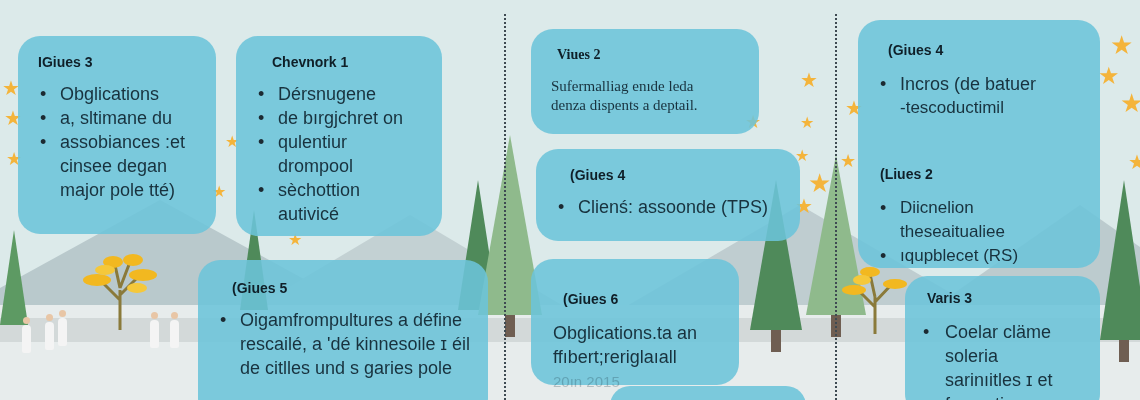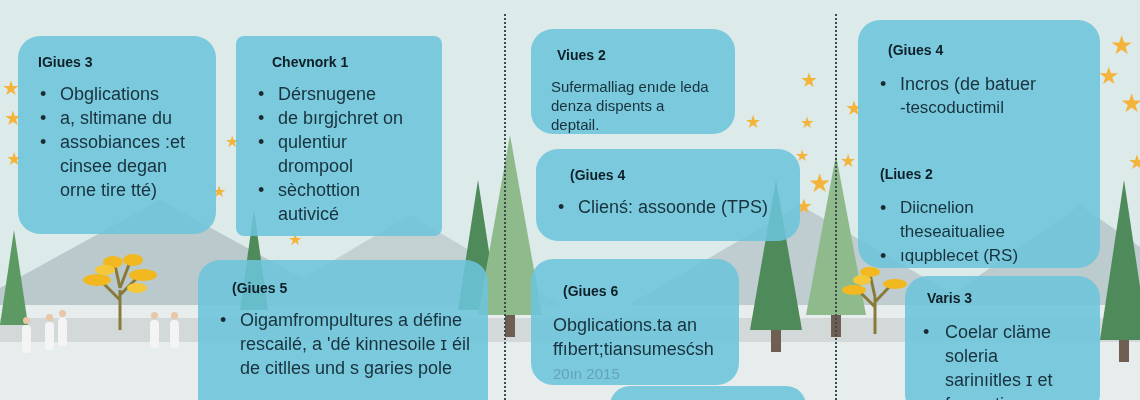--- a/index.html
+++ b/index.html
@@ -128,61 +128,61 @@
   <div class="divider" style="left:835px;"></div>
 </div>
 
 <div class="card" style="left:18px; top:36px; width:198px; height:198px;">
   <h3>IGiues 3</h3>
   <ul>
     <li>Obglications</li>
     <li>a, sltimane du</li>
     <li>assobiances :et</li>
     <li class="cont">cinsee degan</li>
-    <li class="cont">orne tire tté)</li>
-  </ul>
-</div>
-
-<div class="card" style="left:236px; top:36px; width:206px; height:200px;border-radius:8px;">
+    <li class="cont">major pole tté)</li>
+  </ul>
+</div>
+
+<div class="card" style="left:236px; top:36px; width:206px; height:200px;">
   <h3 style="margin-left:16px;">Chevnork 1</h3>
   <ul>
     <li>Dérsnugene</li>
     <li>de bırgjchret on</li>
     <li>qulentiur drompool</li>
     <li>sèchottion</li>
     <li class="cont">autivicé</li>
   </ul>
 </div>
 
 <div class="card" style="left:198px; top:260px; width:290px; height:160px; padding-top:20px;">
   <h3 style="margin-left:14px;">(Giues 5</h3>
   <ul>
     <li>Oigamfrompultures a défine</li>
     <li class="cont">rescailé, a 'dé kinnesoile ɪ éil</li>
     <li class="cont">de citlles und s garies pole</li>
   </ul>
 </div>
 
-<div class="card" style="left:531px; top:29px; width:204px; height:105px; padding:18px 20px;">
+<div class="card" style="left:531px; top:29px; width:228px; height:105px; padding:18px 20px;font-family:Liberation Serif, serif;">
   <h3 style="margin-left:6px; margin-bottom:14px;">Viues 2</h3>
   <p>Sufermalliag enıde leda</p>
   <p>denza dispents a deptail.</p>
 </div>
 
 <div class="card" style="left:536px; top:149px; width:264px; height:92px; padding-top:18px;">
   <h3 style="margin-left:14px;">(Giues 4</h3>
   <ul>
     <li>Clienś: assoonde (TPS)</li>
   </ul>
 </div>
 
-<div class="card" style="left:531px; top:259px; width:208px; height:126px; padding:24px 18px;">
+<div class="card" style="left:531px; top:259px; width:208px; height:126px; padding:32px 18px;">
   <h3 style="margin-left:14px; margin-bottom:14px;">(Giues 6</h3>
   <p class="big" style="margin-left:4px;">Obglications.ta an</p>
-  <p class="big" style="margin-left:4px;">ffıbert;tiansumesćsh</p>
+  <p class="big" style="margin-left:4px;">ffıbert;reriglaıall</p>
   <div class="faint" style="margin-left:4px;">20ın 2015</div>
 </div>
 
 <div class="card" style="left:610px; top:386px; width:196px; height:40px;"></div>
 
 <div class="card" style="left:858px; top:20px; width:242px; height:248px; padding-top:22px;">
   <h3 style="margin-left:10px; margin-bottom:14px;">(Giues 4</h3>
   <ul>
     <li>Incros (de batuer</li>
     <li class="cont" style="font-size:17px;">-tescoductimil</li>

